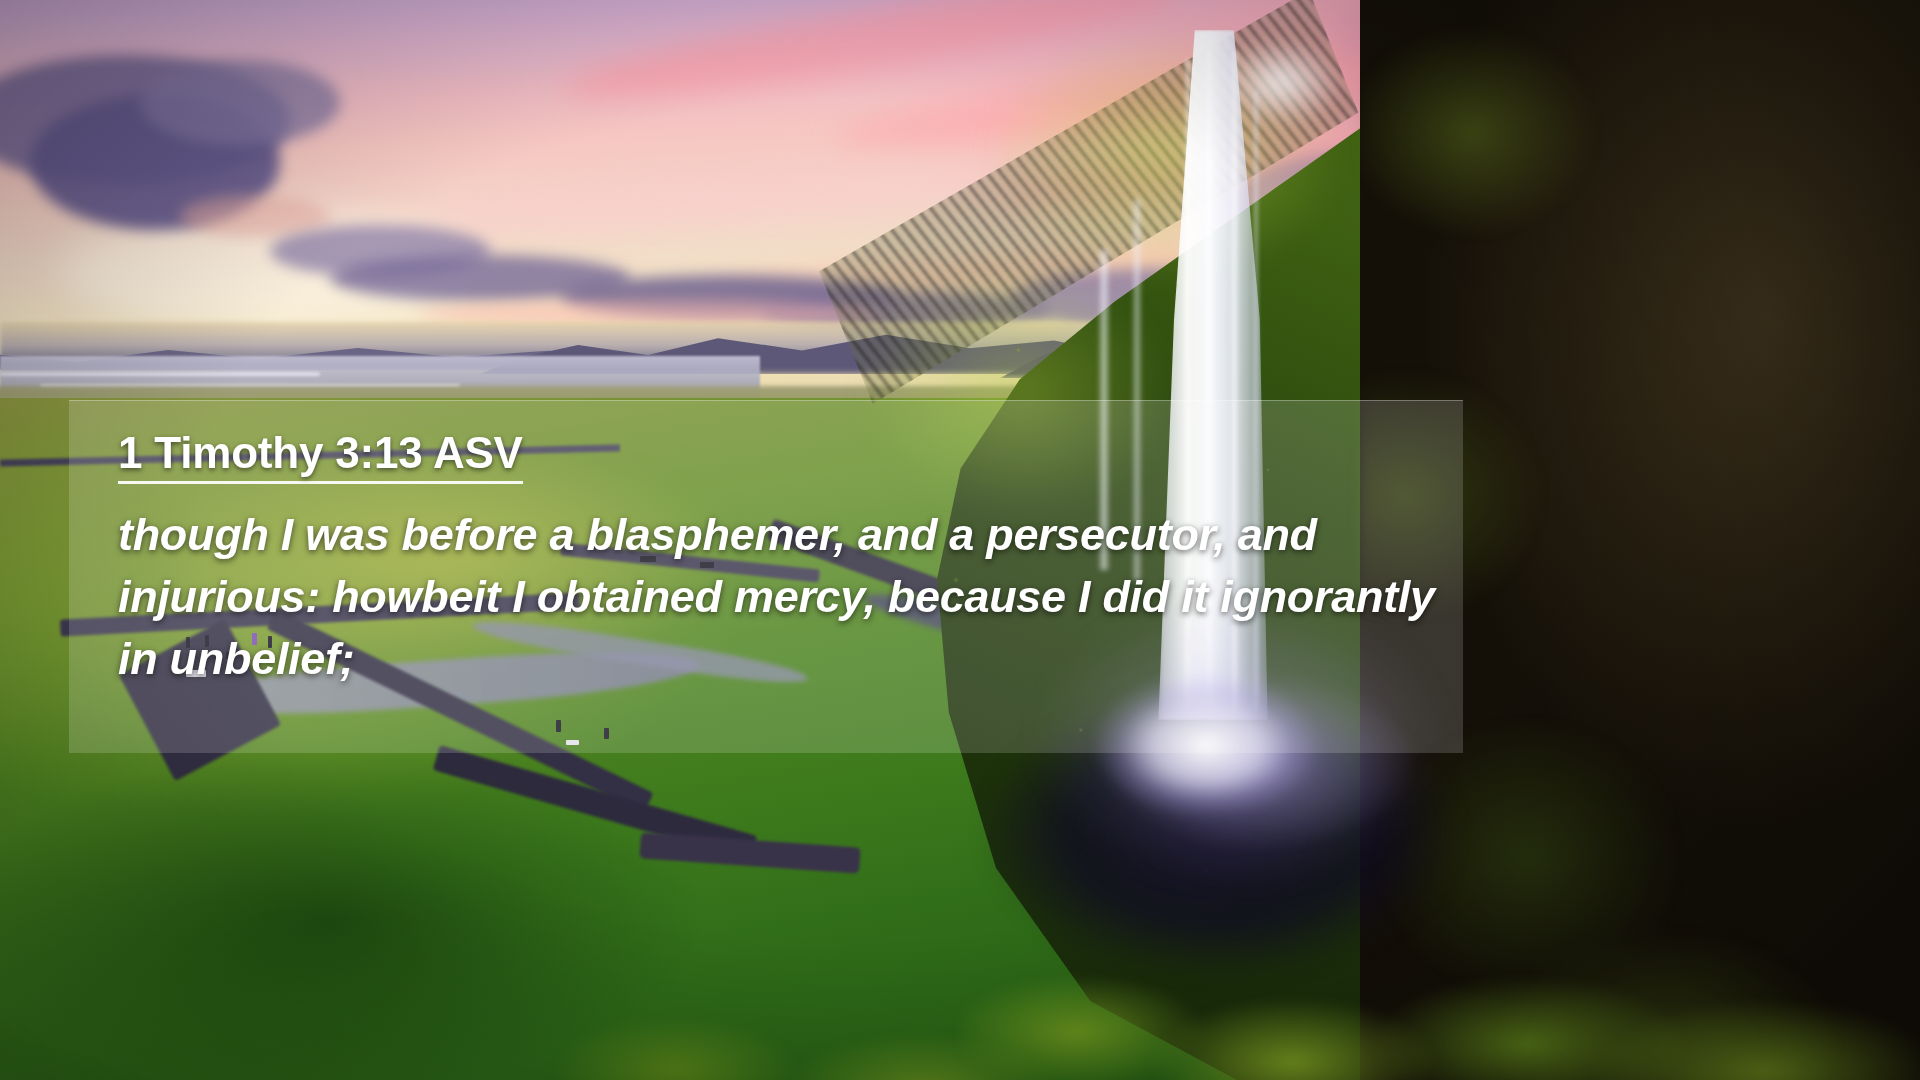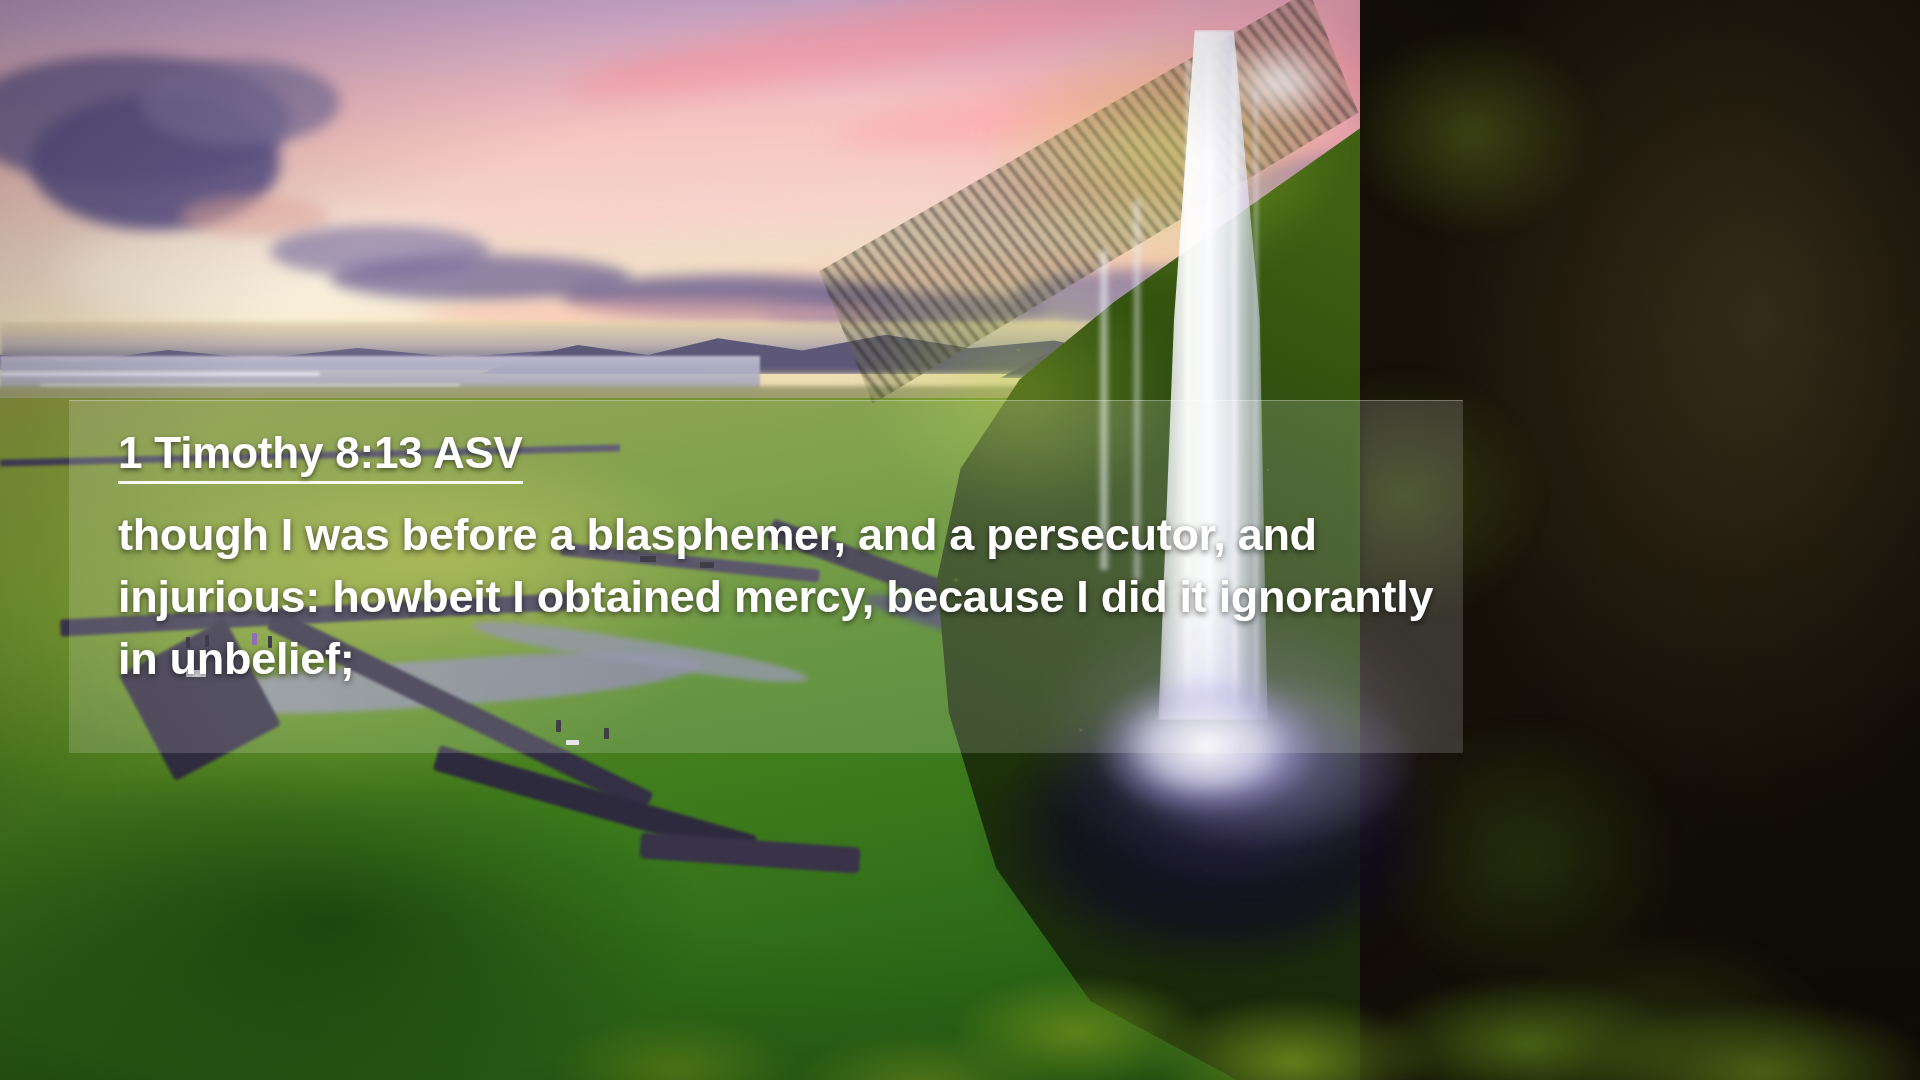--- a/index.html
+++ b/index.html
@@ -344,20 +344,21 @@
     line-height:1.0;
     padding-top:35px;
     padding-bottom:6px;
     border-bottom:3px solid rgba(255,255,255,0.92);
     text-shadow:0 2px 5px rgba(0,0,0,0.55);
     white-space:nowrap;
   }
   .verse-body {
     margin-top:20px;
     font-size:45px;
+    font-style:italic;
     font-weight:bold;
     color:#ffffff;
     line-height:1.38;
     letter-spacing:-0.3px;
     text-shadow:0 2px 6px rgba(0,0,0,0.60);
     width:1345px;
   }
 </style>
 </head>
 <body>
@@ -458,18 +459,18 @@
     <div class="splash"></div>
 
     <div class="fg-moss-left"></div>
     <div class="fg-moss"></div>
 
     <div class="vignette"></div>
   </div>
 
   <div class="verse-panel">
     <div class="verse-inner">
-      <div class="verse-ref">1 Timothy 8:13 ASV</div>
+      <div class="verse-ref">1 Timothy 3:13 ASV</div>
       <div class="verse-body">though I was before a blasphemer, and a persecutor, and injurious: howbeit I obtained mercy, because I did it ignorantly in unbelief;</div>
     </div>
   </div>
 
 </div>
 
 </body></html>

